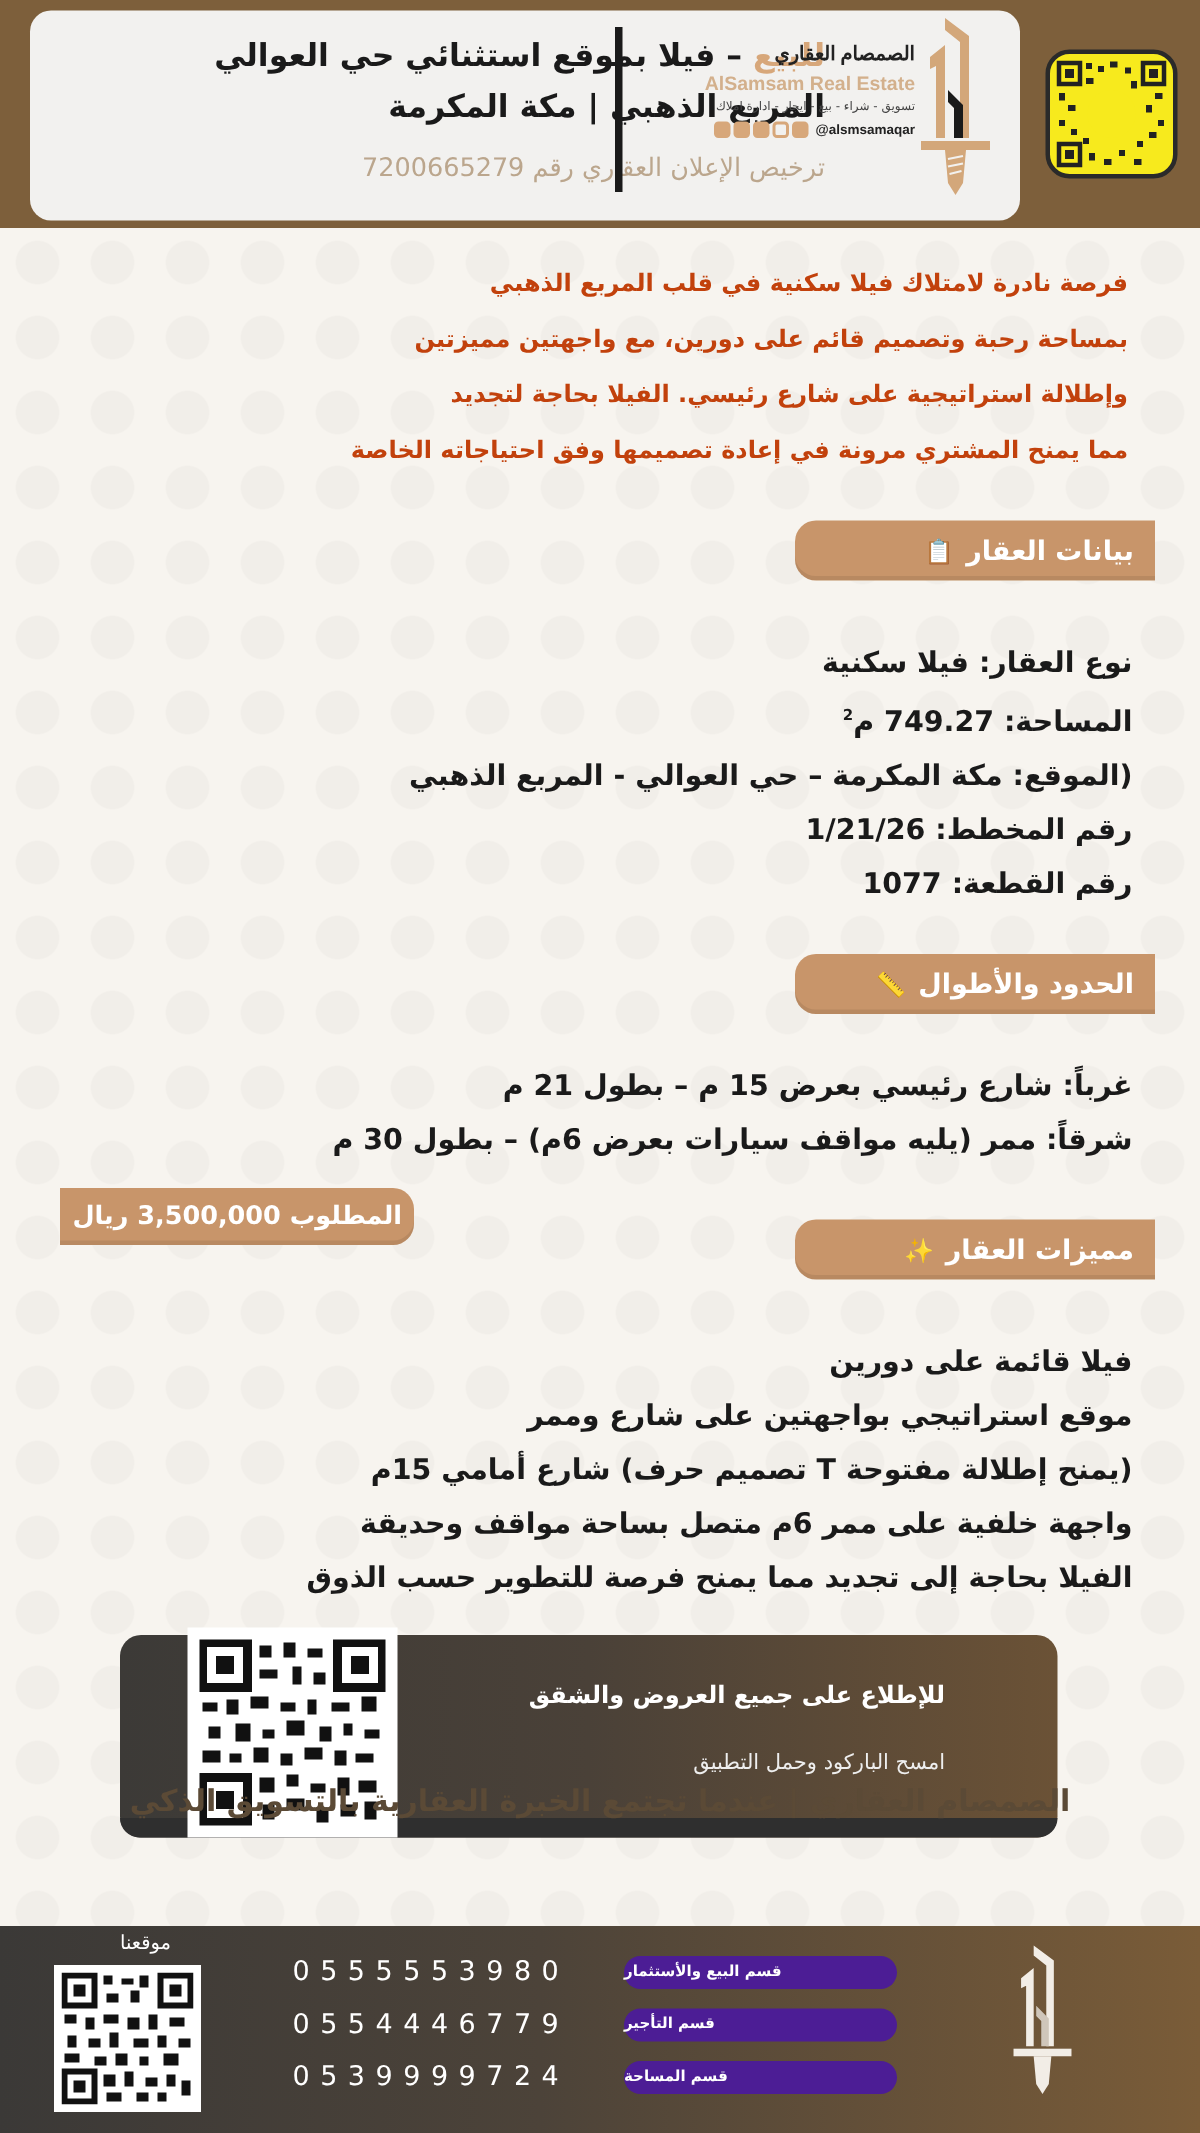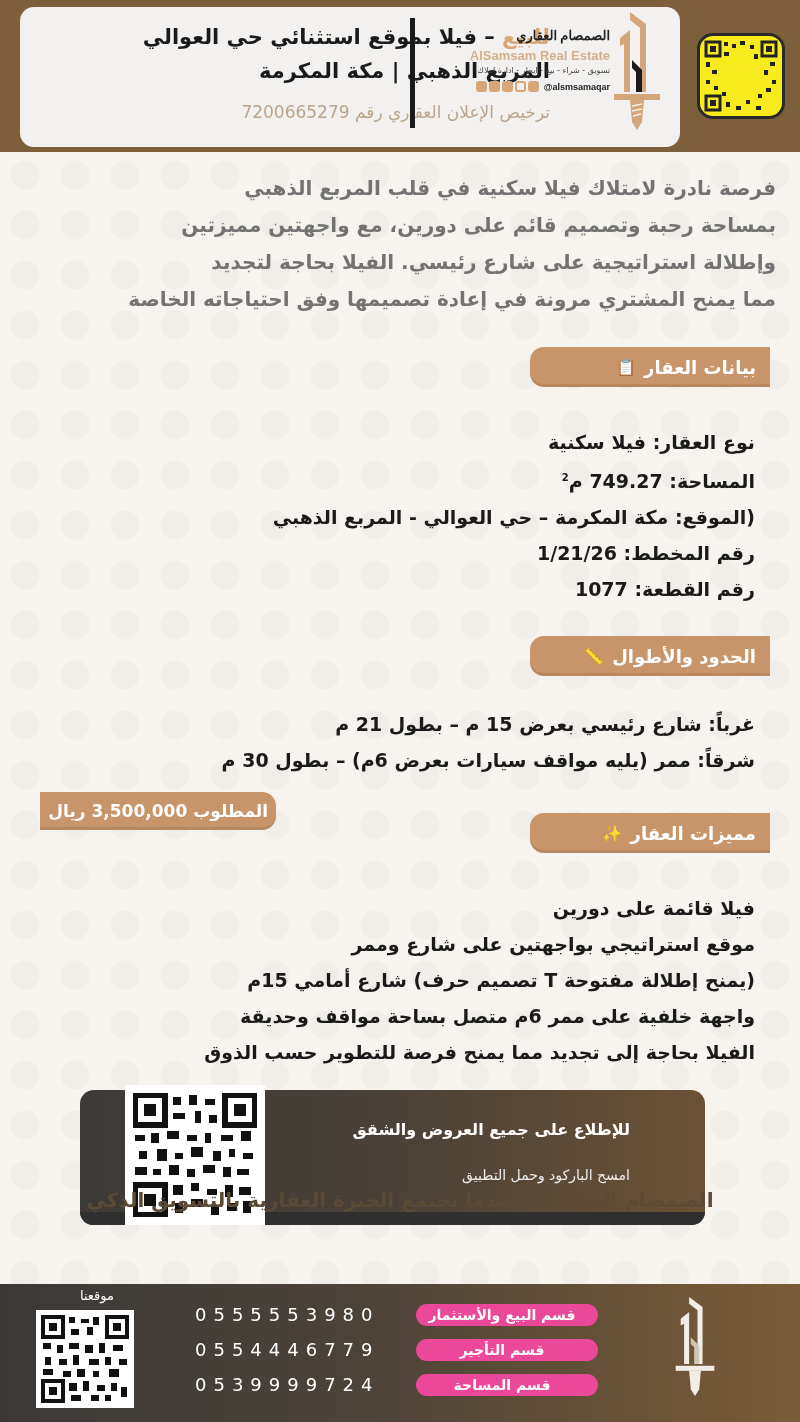--- a/index.html
+++ b/index.html
@@ -41,36 +41,36 @@
     position: absolute; left: 410px; top: 18px; width: 5px; height: 110px;
     background: #1a1a1a;
   }
   .brand {
     position: absolute; left: 440px; top: 28px; width: 170px;
     text-align: right;
   }
   .brand-ar { font-size: 13px; font-weight: bold; color: #222; direction: rtl; font-family: Liberation Serif, serif; }
   .brand-en { font-size: 13px; font-weight: bold; color: #d3b08c; margin-top: 4px; white-space: nowrap; font-family: "Liberation Sans", sans-serif; }
   .brand-tag { font-size: 8px; color: #444; direction: rtl; margin-top: 3px; white-space: nowrap; margin-left: 23px; }
-  .brand-social { margin-top: 6px; display: flex; align-items: center; justify-content: flex-end; gap: 2px; }
+  .brand-social { margin-top: 6px; display: flex; align-items: flex-start; justify-content: flex-end; gap: 2px; }
   .social-dot { width: 11px; height: 11px; border-radius: 3px; background: #d7a77a; display: inline-block; }
   .handle { font-size: 9px; font-weight: bold; color: #222; margin-left: 3px; font-family: "Liberation Sans", sans-serif; }
   .logo-top {
     position: absolute; left: 612px; top: 10px; width: 50px; height: 128px;
   }
   .snap {
     position: absolute; left: 697px; top: 33px; width: 88px; height: 86px;
     background: #f7ea1d; border: 3px solid #2a2a2a; border-radius: 16px;
     overflow: hidden;
   }
   
   .desc {
-    position: absolute; right: 24px; top: 170px; width: 740px;
+    position: absolute; right: 48px; top: 170px; width: 740px;
     direction: rtl; text-align: right;
-    font-size: 20px; font-weight: bold; line-height: 37px; color: #737373;
+    font-size: 16px; font-weight: bold; line-height: 37px; color: #c2410c;
   }
   
   .tag {
     position: absolute; height: 40px;
     background: #c8956a; color: #fff;
     border-radius: 14px 0 0 14px;
     font-weight: bold; font-size: 18px;
     direction: rtl; display: flex; align-items: center; padding-right: 14px;
     box-shadow: inset 0 -3px 0 rgba(0,0,0,0.08);
   }
@@ -130,23 +130,23 @@
   .phones {
     position: absolute; left: 195px; top: 1303px;
   }
   .phone {
     color: #fff; font-size: 18px; letter-spacing: 7px;
     font-family: "DejaVu Sans", sans-serif; height: 35px; line-height: 24px;
   }
   .depts { position: absolute; left: 416px; top: 1304px; }
   .dept {
     width: 182px; height: 22px; margin-bottom: 13px;
-    background: #ec4899; border-radius: 11px;
-    color: #fff; font-size: 14px; font-weight: bold;
-    direction: rtl; text-align: center; padding-right: 10px; line-height: 22px;
+    background: #4c1d95; border-radius: 11px;
+    color: #fff; font-size: 10px; font-weight: bold;
+    direction: rtl; text-align: left; padding-right: 10px; line-height: 22px;
   }
   .logo-bottom {
     position: absolute; left: 674px; top: 1293px; width: 42px; height: 112px;
   }
   svg { display: block; }
 </style>
 </head>
 <body>
 
 <div class="pattern"></div>

